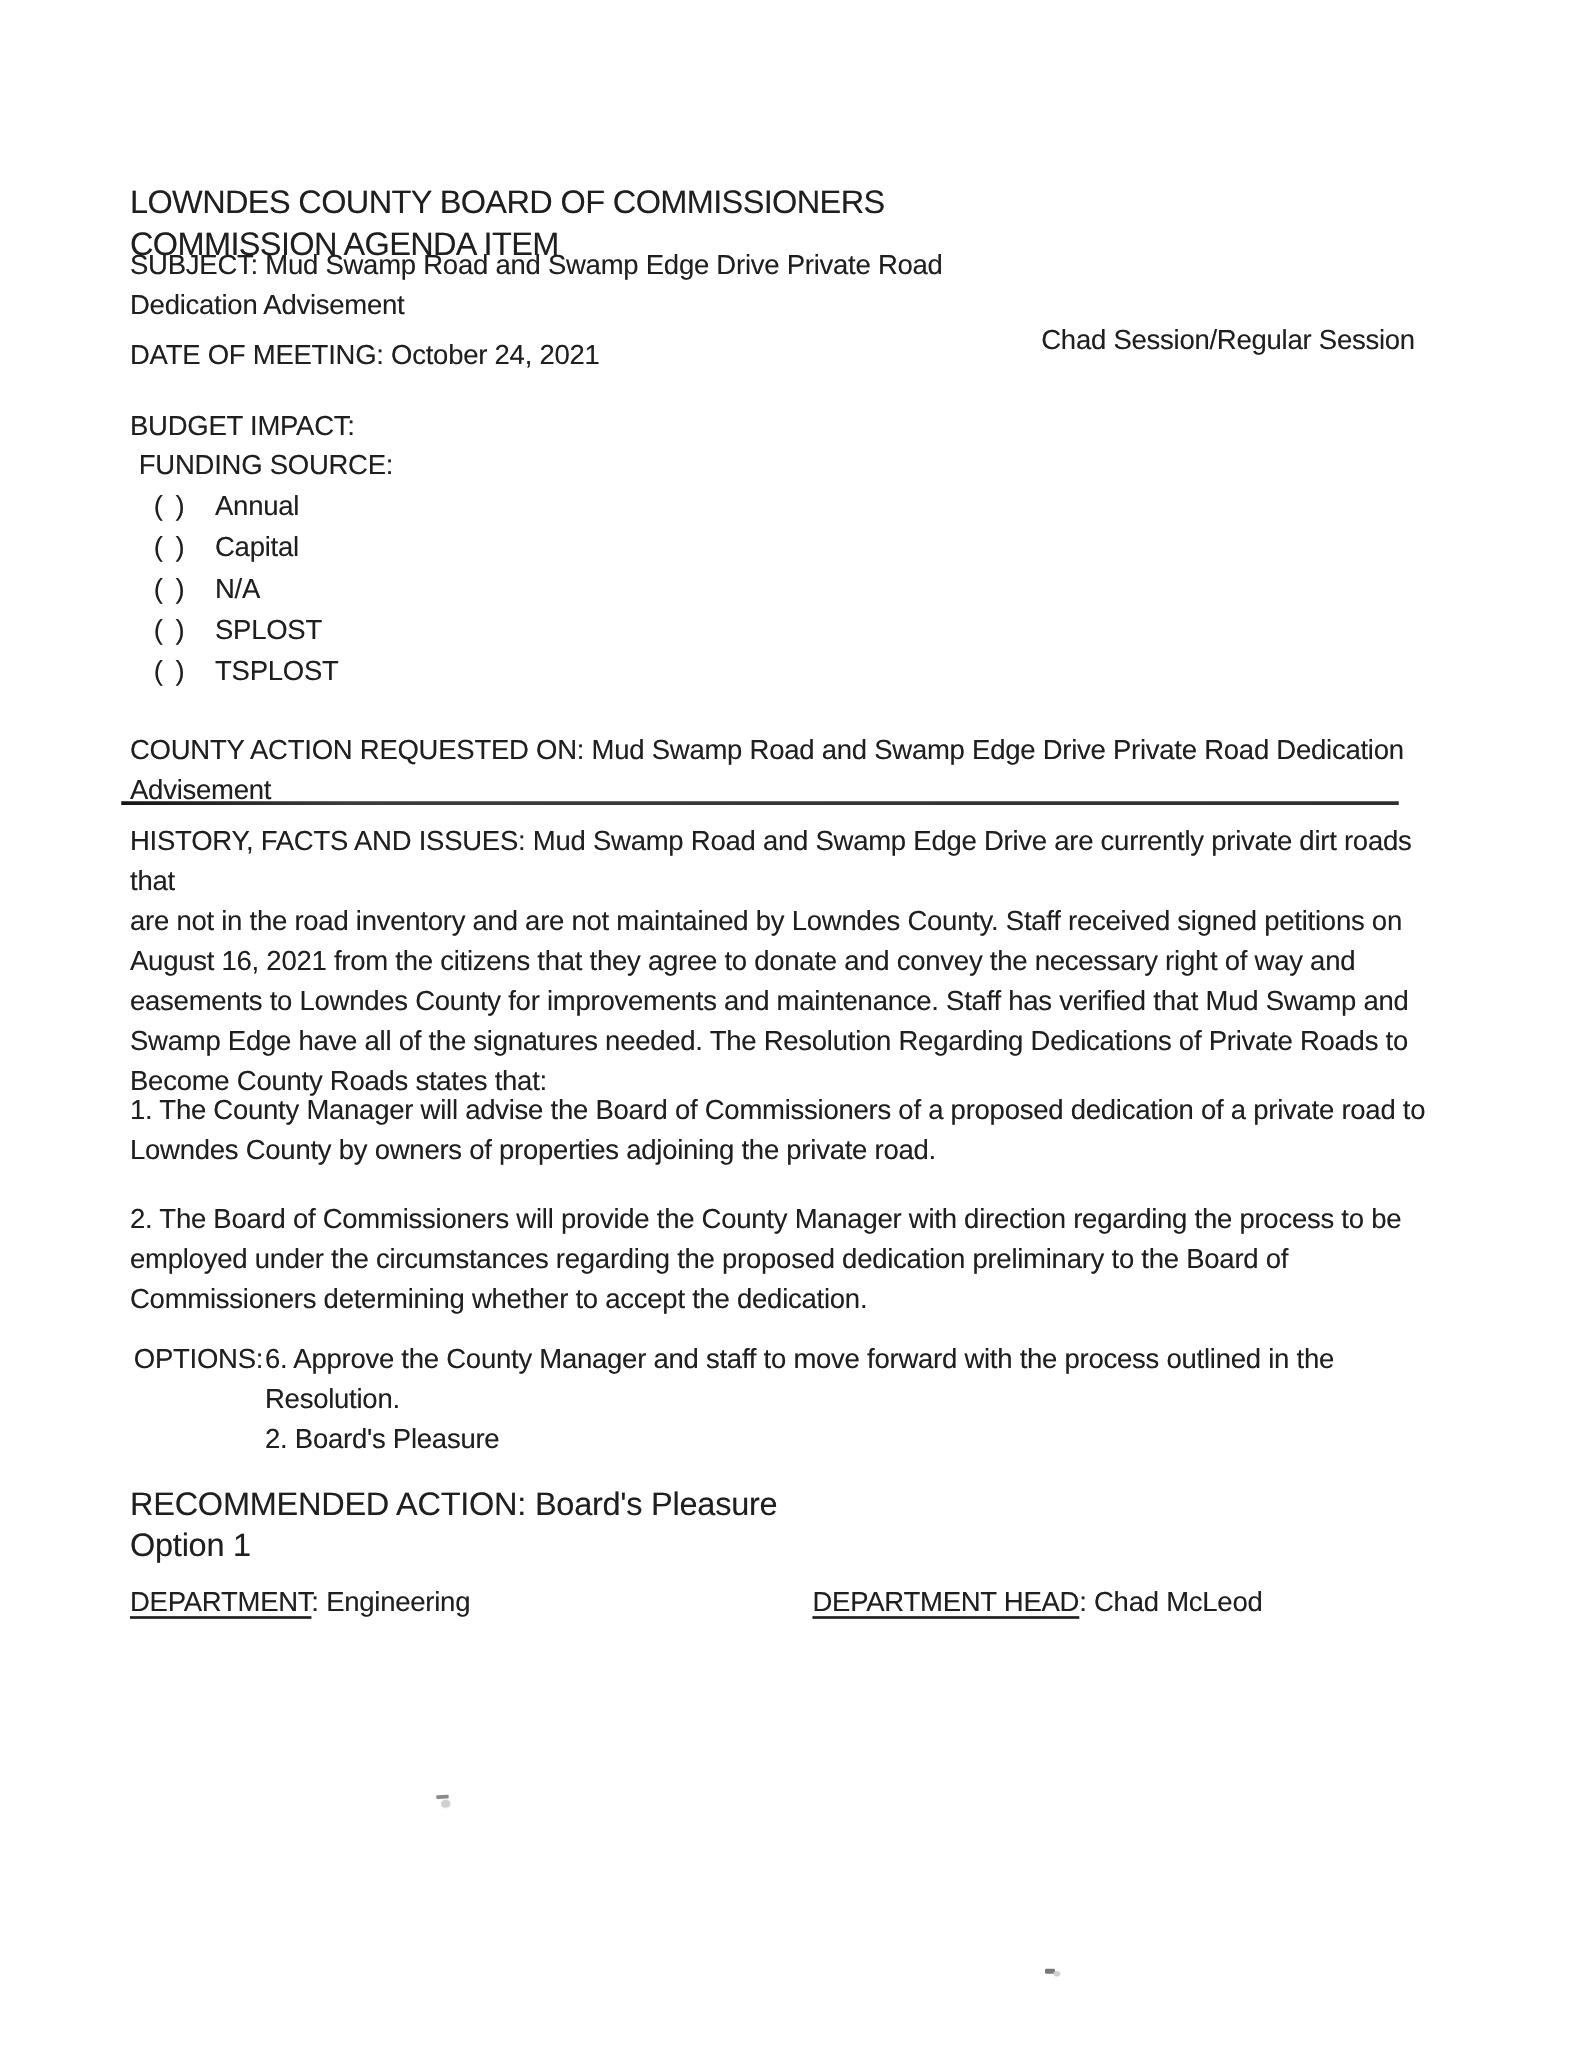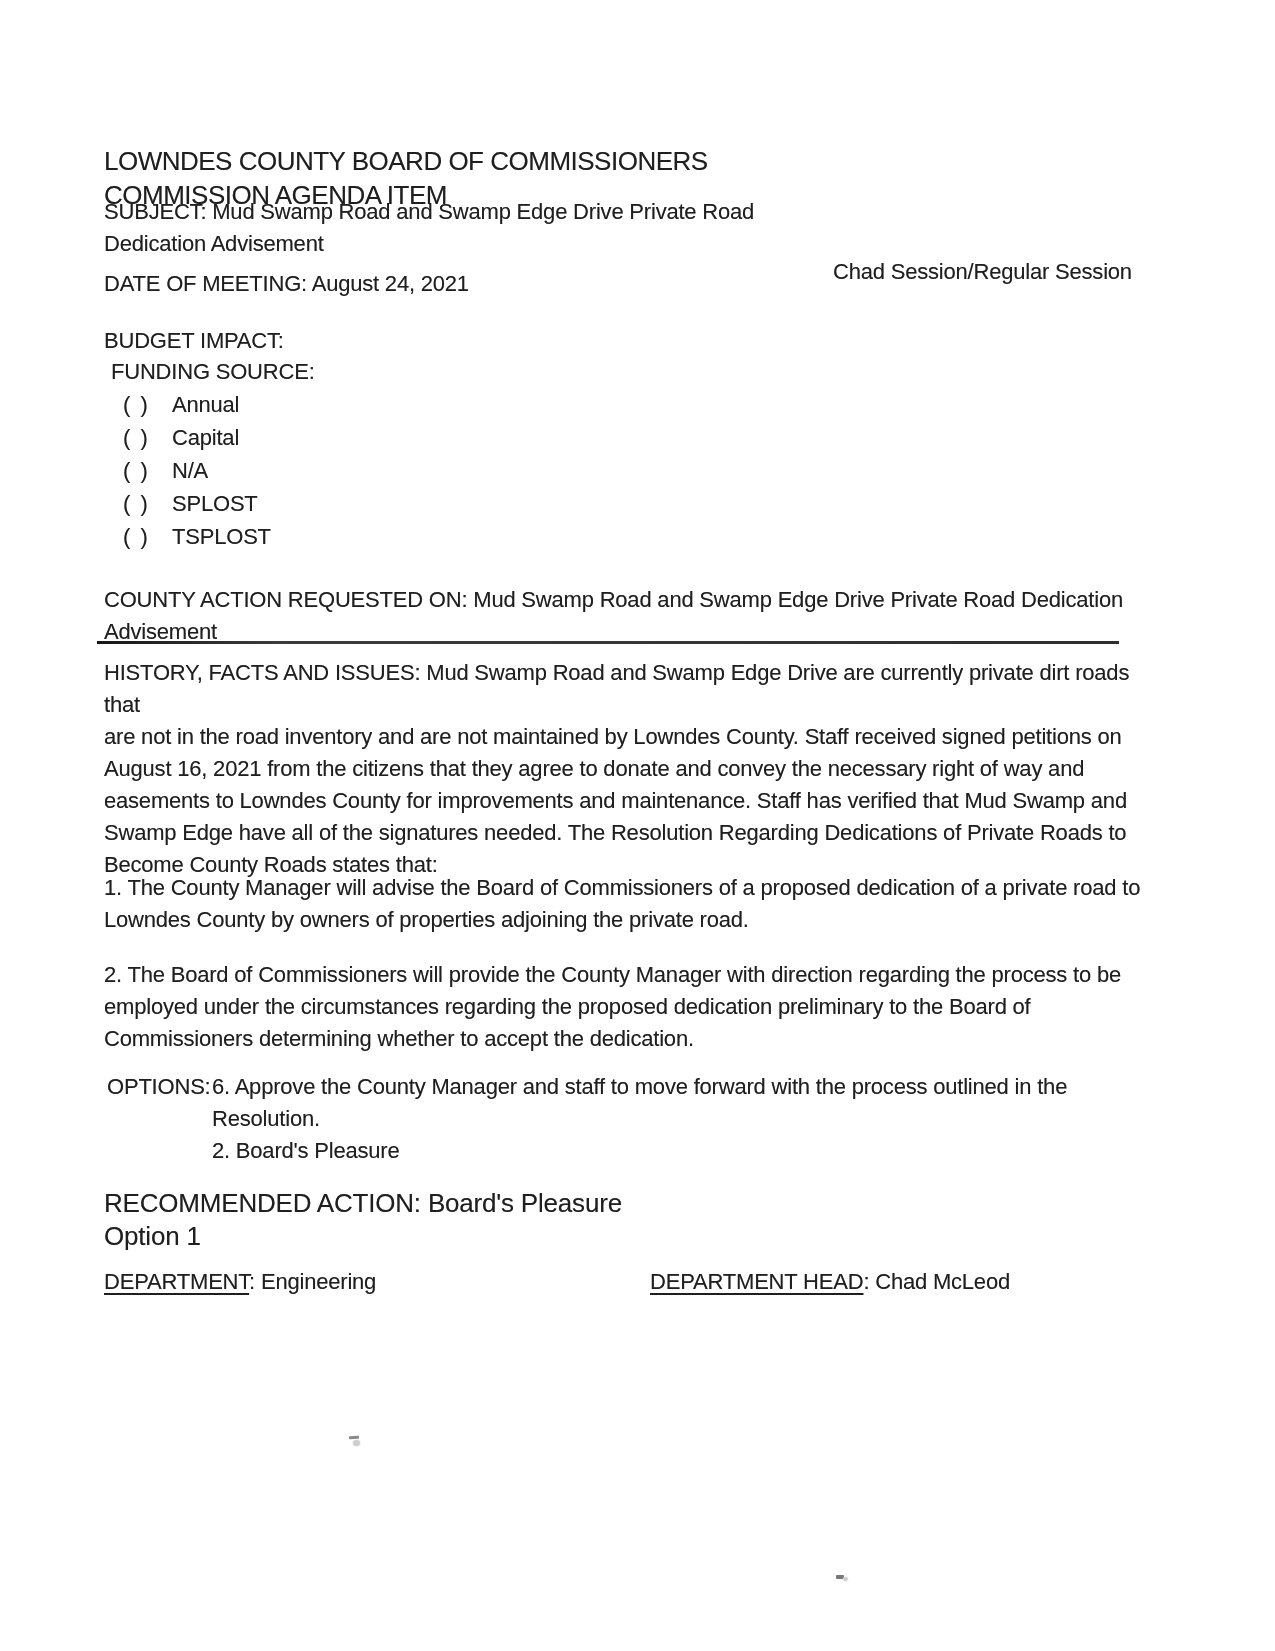--- a/index.html
+++ b/index.html
@@ -52,21 +52,21 @@
 <body>
 
 <div class="page">
 
   <div class="abs title ml">LOWNDES COUNTY BOARD OF COMMISSIONERS
 COMMISSION AGENDA ITEM</div>
 
   <div class="abs subject body-text ml">SUBJECT: Mud Swamp Road and Swamp Edge Drive Private Road
 Dedication Advisement</div>
 
-  <div class="abs date-line body-text">DATE OF MEETING: August 24, 2021</div>
+  <div class="abs date-line body-text">DATE OF MEETING: October 24, 2021</div>
 
   <div class="abs session-line body-text">Chad Session/Regular Session</div>
 
   <div class="abs budget-impact body-text">BUDGET IMPACT:</div>
 
   <div class="abs funding-source body-text">FUNDING SOURCE:</div>
 
   <div class="abs fund-row body-text" style="top:389px;">
     <span class="paren">( )</span><span>Annual</span>
   </div>

